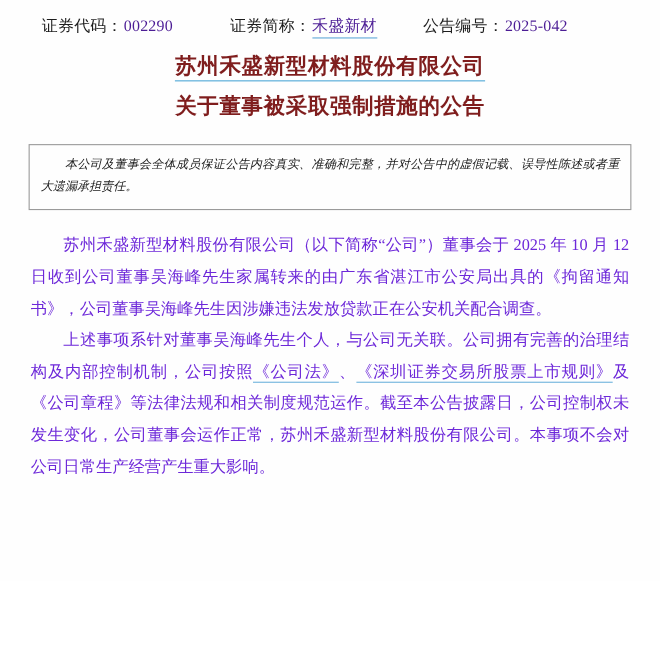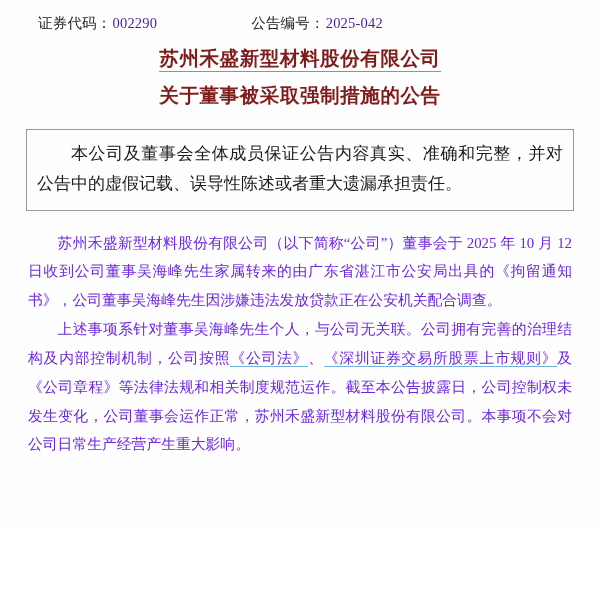--- a/index.html
+++ b/index.html
@@ -75,27 +75,28 @@
   }
 
   
   .disclaimer-box {
     margin: 24px 26px 0 26px;
     border: 1px solid #9a9a9a;
     box-sizing: border-box;
     padding: 9px 10px 10px 10px;
   }
   .disclaimer-text {
-    font-size: 17px;
+    font-size: 11px;
     line-height: 1.78;
     text-align: justify;
     text-justify: inter-ideograph;
     text-indent: 2em;
     color: #1a1a1a;
     margin: 0;
+    font-style: italic;
   }
 
   
   .body-wrap {
     margin: 18px 28px 0 28px;
   }
   .para {
     font-size: 14.8px;
     line-height: 1.95;
     text-align: justify;
@@ -116,20 +117,24 @@
 <body>
 
 <div class="page">
 
   <div class="header-row">
     <div class="hdr-cell">
       <span class="hdr-label">证券代码：</span>
       <span class="hdr-value">002290</span>
     </div>
     <div class="hdr-gap-a"></div>
+    <div class="hdr-cell">
+      <span class="hdr-label">证券简称：</span>
+      <span class="hdr-value hdr-underlined">禾盛新材</span>
+    </div>
     <div class="hdr-gap-b"></div>
     <div class="hdr-cell">
       <span class="hdr-label">公告编号：</span>
       <span class="hdr-value">2025-042</span>
     </div>
   </div>
 
   <div class="title-block">
     <div class="title-line">
       <span class="title-line-1">苏州禾盛新型材料股份有限公司</span>

